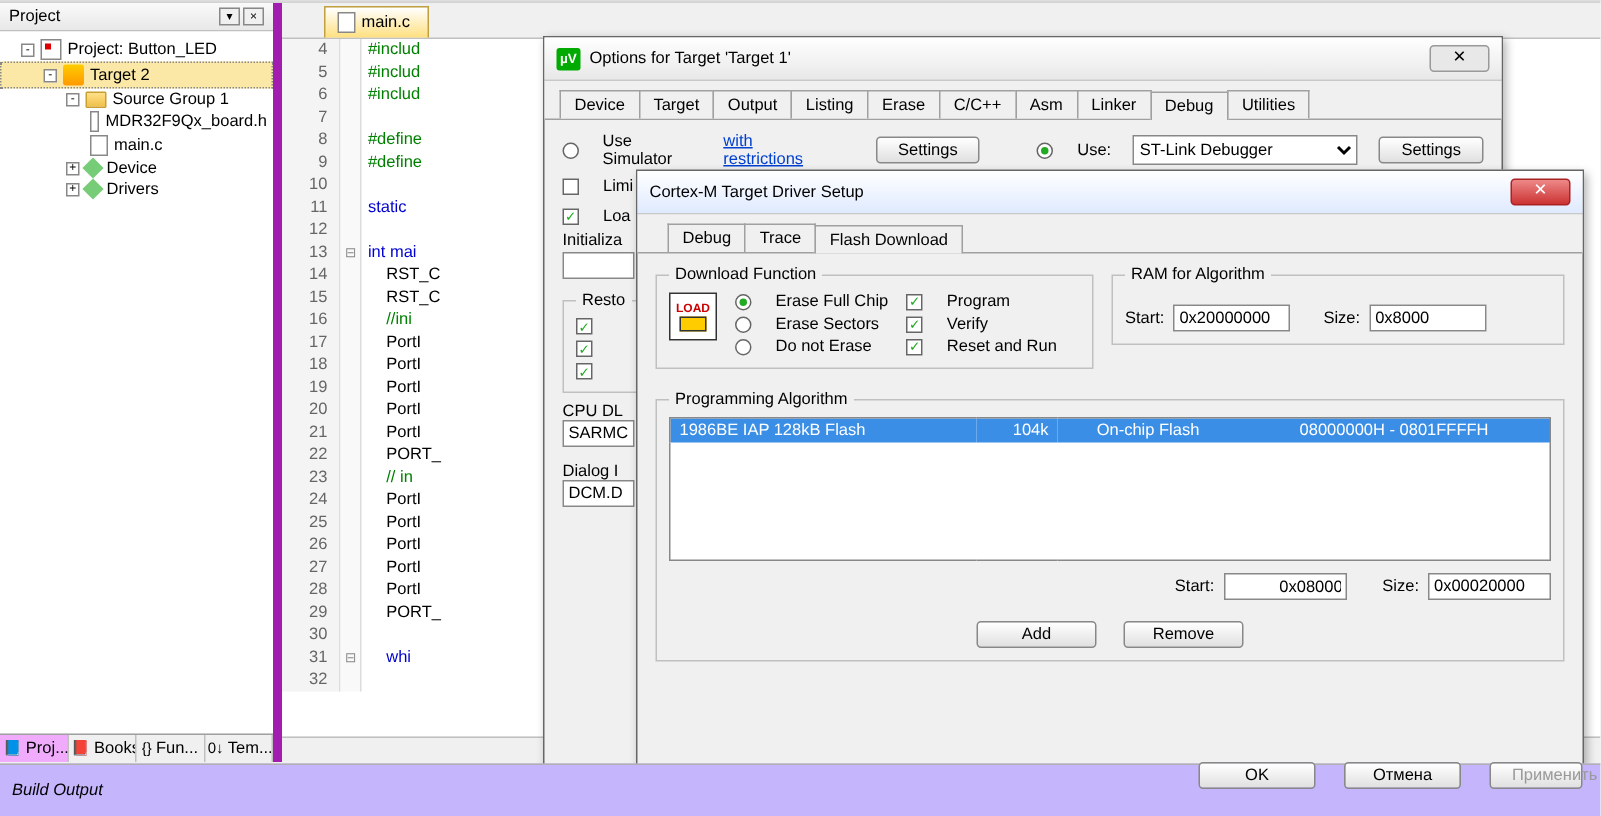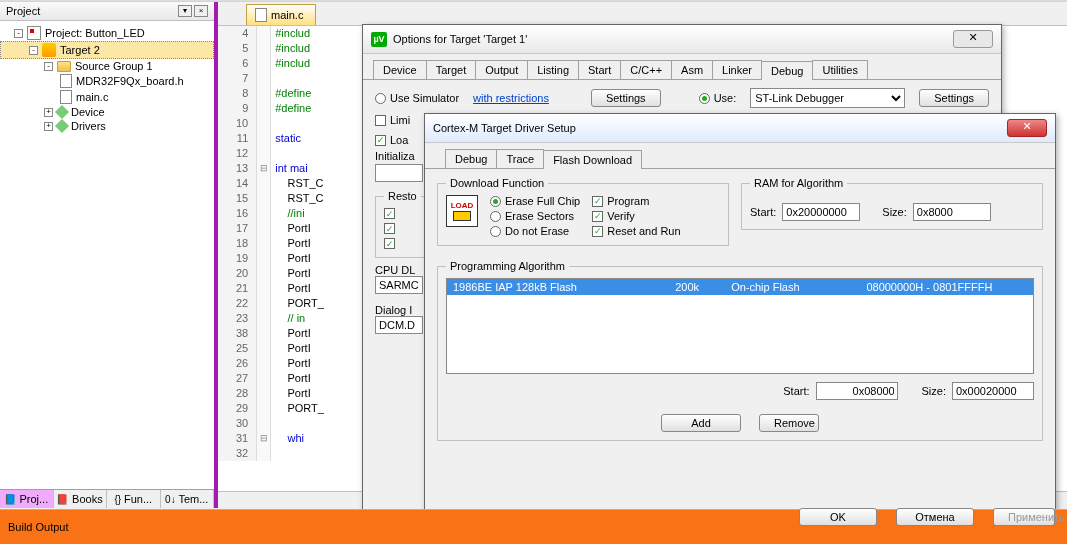--- a/index.html
+++ b/index.html
@@ -2,21 +2,21 @@
 <html><head>
 <meta charset="utf-8">
 <style>
 * { box-sizing: border-box; margin: 0; padding: 0; font-family: Tahoma, sans-serif; font-size: 11px; }
 body { background: #f0f0f0; width: 1067px; height: 544px; overflow: hidden; position: relative; }
 
 .topbar { height: 2px; background: linear-gradient(#e0e0e0,#d0d0d0); }
 
 .ide { display: flex; height: 506px; }
 
-.sidebar { width: 218px; background: #fff; border-right: 4px solid #a21caf; display: flex; flex-direction: column; }
+.sidebar { width: 188px; background: #fff; border-right: 6px solid #a21caf; display: flex; flex-direction: column; }
 .panel-header { background: linear-gradient(#fafafa,#e8e8e8); border-bottom: 1px solid #c0c0c0; padding: 3px 6px; display: flex; justify-content: space-between; align-items: center; }
 .toolbars-min { display: flex; gap: 2px; }
 .mini-btn { width: 14px; height: 12px; border: 1px solid #888; background: #f0f0f0; font-size: 8px; text-align: center; }
 
 .tree { flex: 1; padding: 4px 0; overflow: auto; background: #fff; }
 .tree-item { display: flex; align-items: center; padding: 1px 4px; gap: 4px; white-space: nowrap; }
 .tree-item.selected { background: #fbe8a6; border: 1px dotted #888; }
 .indent1 { padding-left: 14px; }
 .indent2 { padding-left: 28px; }
 .indent3 { padding-left: 44px; }
@@ -60,34 +60,34 @@
 .tab.active { background: #f0f0f0; position: relative; top: 1px; }
 .dlg-body { padding: 8px 12px; }
 
 fieldset { border: 1px solid #c0c0c0; padding: 6px 8px 8px 8px; margin-bottom: 6px; }
 legend { padding: 0 4px; }
 
 .row { display: flex; align-items: center; gap: 6px; }
 input[type=text] { border: 1px solid #888; background: #fff; padding: 1px 3px; height: 18px; font-size: 11px; }
 .btn { border: 1px solid #888; background: linear-gradient(#fff,#e0e0e0); padding: 2px 14px; border-radius: 3px; cursor: default; }
 
-.radio, .check { display: flex; align-items: center; gap: 4px; }
+.radio, .check { display: flex; align-items: center; gap: 16px; }
 .radio-dot { width: 11px; height: 11px; border: 1px solid #666; border-radius: 50%; background: #fff; display: inline-flex; align-items: center; justify-content: center; }
 .radio-dot.on::after { content: ""; width: 5px; height: 5px; background: #2a2; border-radius: 50%; }
 .chk-box { width: 11px; height: 11px; border: 1px solid #666; background: #fff; display: inline-flex; align-items: center; justify-content: center; font-size: 9px; color: #2a2; }
 
 .link { color: #0040d0; text-decoration: underline; }
 select { border: 1px solid #888; background: #fff; height: 20px; font-size: 11px; }
 
 .algtable { border: 1px solid #888; background: #fff; }
 .algtable th { background: linear-gradient(#fdfdfd,#e8e8e8); border-right: 1px solid #c8c8c8; border-bottom: 1px solid #c8c8c8; padding: 2px 6px; font-weight: normal; text-align: left; }
 .algtable td { padding: 2px 6px; }
 .algtable tr.selrow td { background: #3a8ee6; color: #fff; }
 
-.bottom-bar { position: absolute; bottom: 0; left: 0; right: 0; height: 34px; border-top: 1px solid #b0b0b0; background: #f97316; padding: 17px 8px; display: flex; align-items: center; }
+.bottom-bar { position: absolute; bottom: 0; left: 0; right: 0; height: 34px; border-top: 1px solid #b0b0b0; background: #c4b5fd; padding: 17px 8px; display: flex; align-items: center; font-style: italic; }
 .bottom-btns { position: absolute; bottom: 18px; right: 12px; display: flex; gap: 19px; }
 
 .load-icon { width: 32px; height: 32px; background: #fff; border: 1px solid #333; display: flex; flex-direction: column; align-items: center; justify-content: center; }
 .load-icon .t { font-size: 8px; font-weight: bold; color: #c00; }
 .load-icon .b { width: 18px; height: 10px; background: #fc0; border: 1px solid #333; margin-top: 1px; }
 
 .mu-icon { width: 16px; height: 15px; background: #0a0; color: #fff; font-size: 9px; font-weight: bold; display: inline-flex; align-items: center; justify-content: center; border-radius: 2px;}
 </style>
 </head>
 <body>
@@ -167,21 +167,21 @@
           <div>14</div>
           <div>15</div>
           <div>16</div>
           <div>17</div>
           <div>18</div>
           <div>19</div>
           <div>20</div>
           <div>21</div>
           <div>22</div>
           <div>23</div>
-          <div>38</div>
+          <div>24</div>
           <div>25</div>
           <div>26</div>
           <div>27</div>
           <div>28</div>
           <div>29</div>
           <div>30</div>
           <div>31</div>
           <div>32</div>
         </div>
       <div class="fold" id="fold">
@@ -255,21 +255,21 @@
   <div class="dlg-title">
     <span class="mu-icon">µV</span>
     <span>Options for Target 'Target 1'</span>
     <div class="dlg-close">✕</div>
   </div>
   <div class="tabstrip" id="opt-tabs">
       <div class="tab">Device</div>
       <div class="tab">Target</div>
       <div class="tab">Output</div>
       <div class="tab">Listing</div>
-      <div class="tab">Start</div>
+      <div class="tab">Erase</div>
       <div class="tab">C/C++</div>
       <div class="tab">Asm</div>
       <div class="tab">Linker</div>
       <div class="tab active">Debug</div>
       <div class="tab">Utilities</div>
     </div>
   <div class="dlg-body">
     <div class="row" style="gap:14px;">
       <label class="radio">
           <span class="radio-dot"></span>
@@ -379,39 +379,39 @@
         </div>
       </fieldset>
     </div>
 
     <fieldset style="margin-top:8px;">
       <legend>Programming Algorithm</legend>
       <table class="algtable" style="width:100%; border-collapse:collapse;">
         <tbody>
         <tr class="selrow">
           <td>1986BE IAP 128kB Flash</td>
-          <td style="text-align:right;">200k</td>
+          <td style="text-align:right;">104k</td>
           <td style="text-align:center;">On-chip Flash</td>
           <td style="text-align:center;">08000000H - 0801FFFFH</td>
         </tr>
         <tr>
               <td colspan="4" style="height:78px;"></td>
             </tr>
       </tbody>
         </table>
       <div class="row" style="justify-content:flex-end; margin-top:8px;">
         <span>Start:</span>
         <input type="text" style="width: 82px; padding-left: 36px;" value="0x08000000">
         <span style="width:12px"></span>
         <span>Size:</span>
         <input type="text" style="width: 82px;" value="0x00020000">
       </div>
       <div class="row" style="justify-content:center; margin-top:14px; gap:18px;">
         <button class="btn" style="width:80px;">Add</button>
-        <button class="btn" style="width:60px;">Remove</button>
+        <button class="btn" style="width:80px;">Remove</button>
       </div>
     </fieldset>
   </div>
 </div>
 
 <div class="bottom-bar">
   <span>Build Output</span>
 </div>
 <div class="bottom-btns">
   <button class="btn" style="width:78px;">OK</button>

